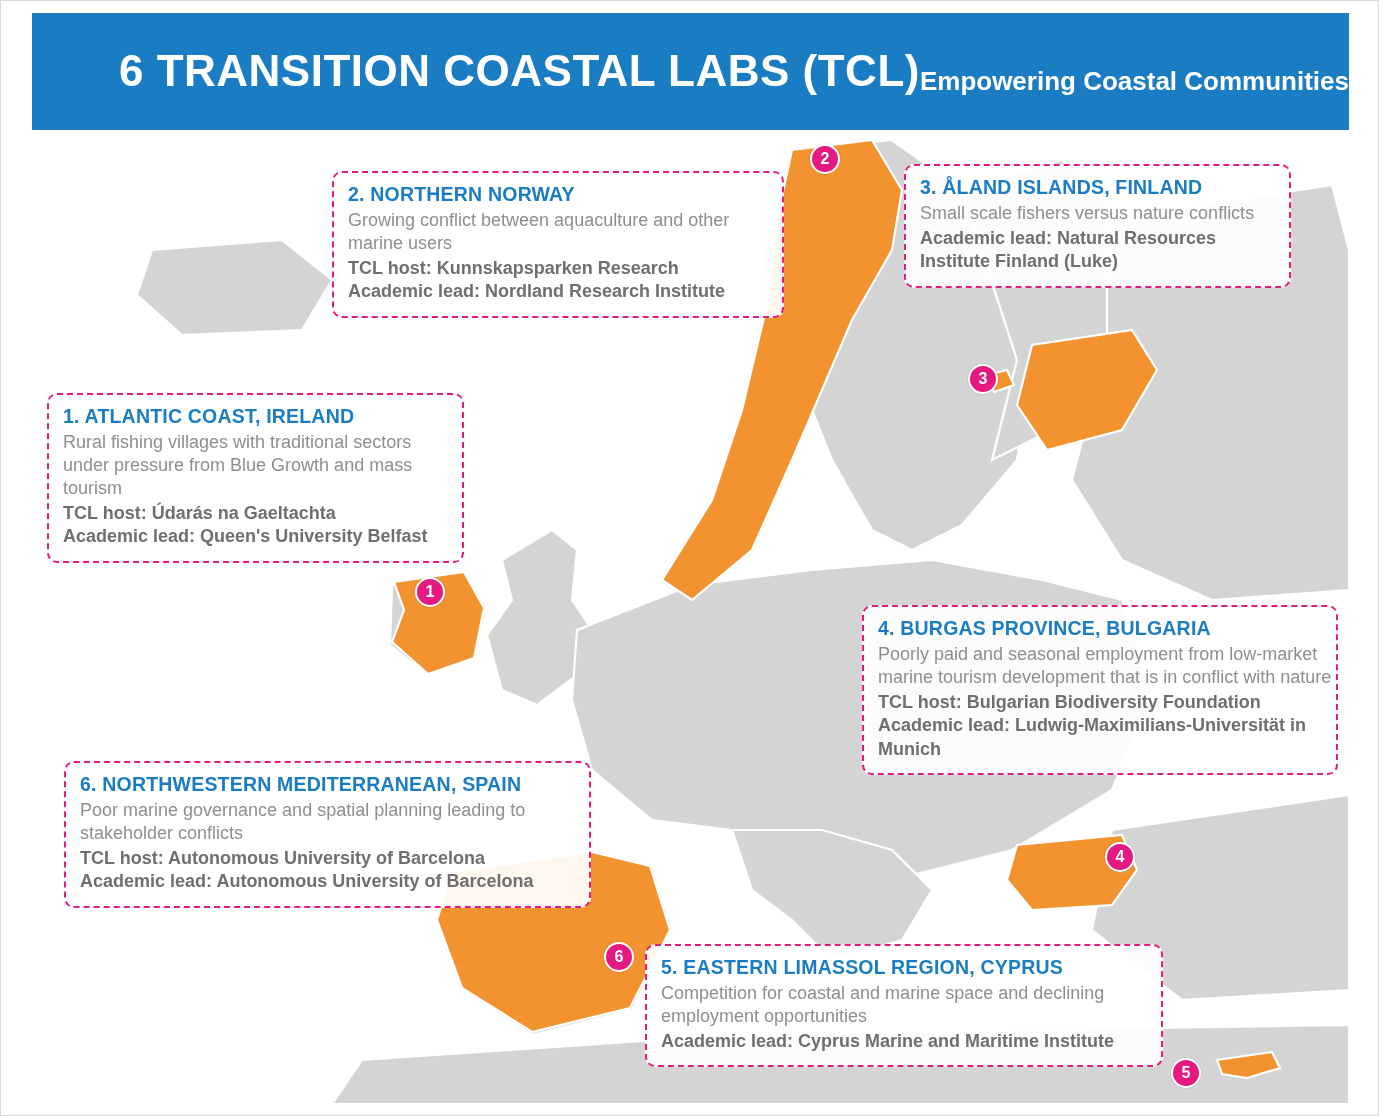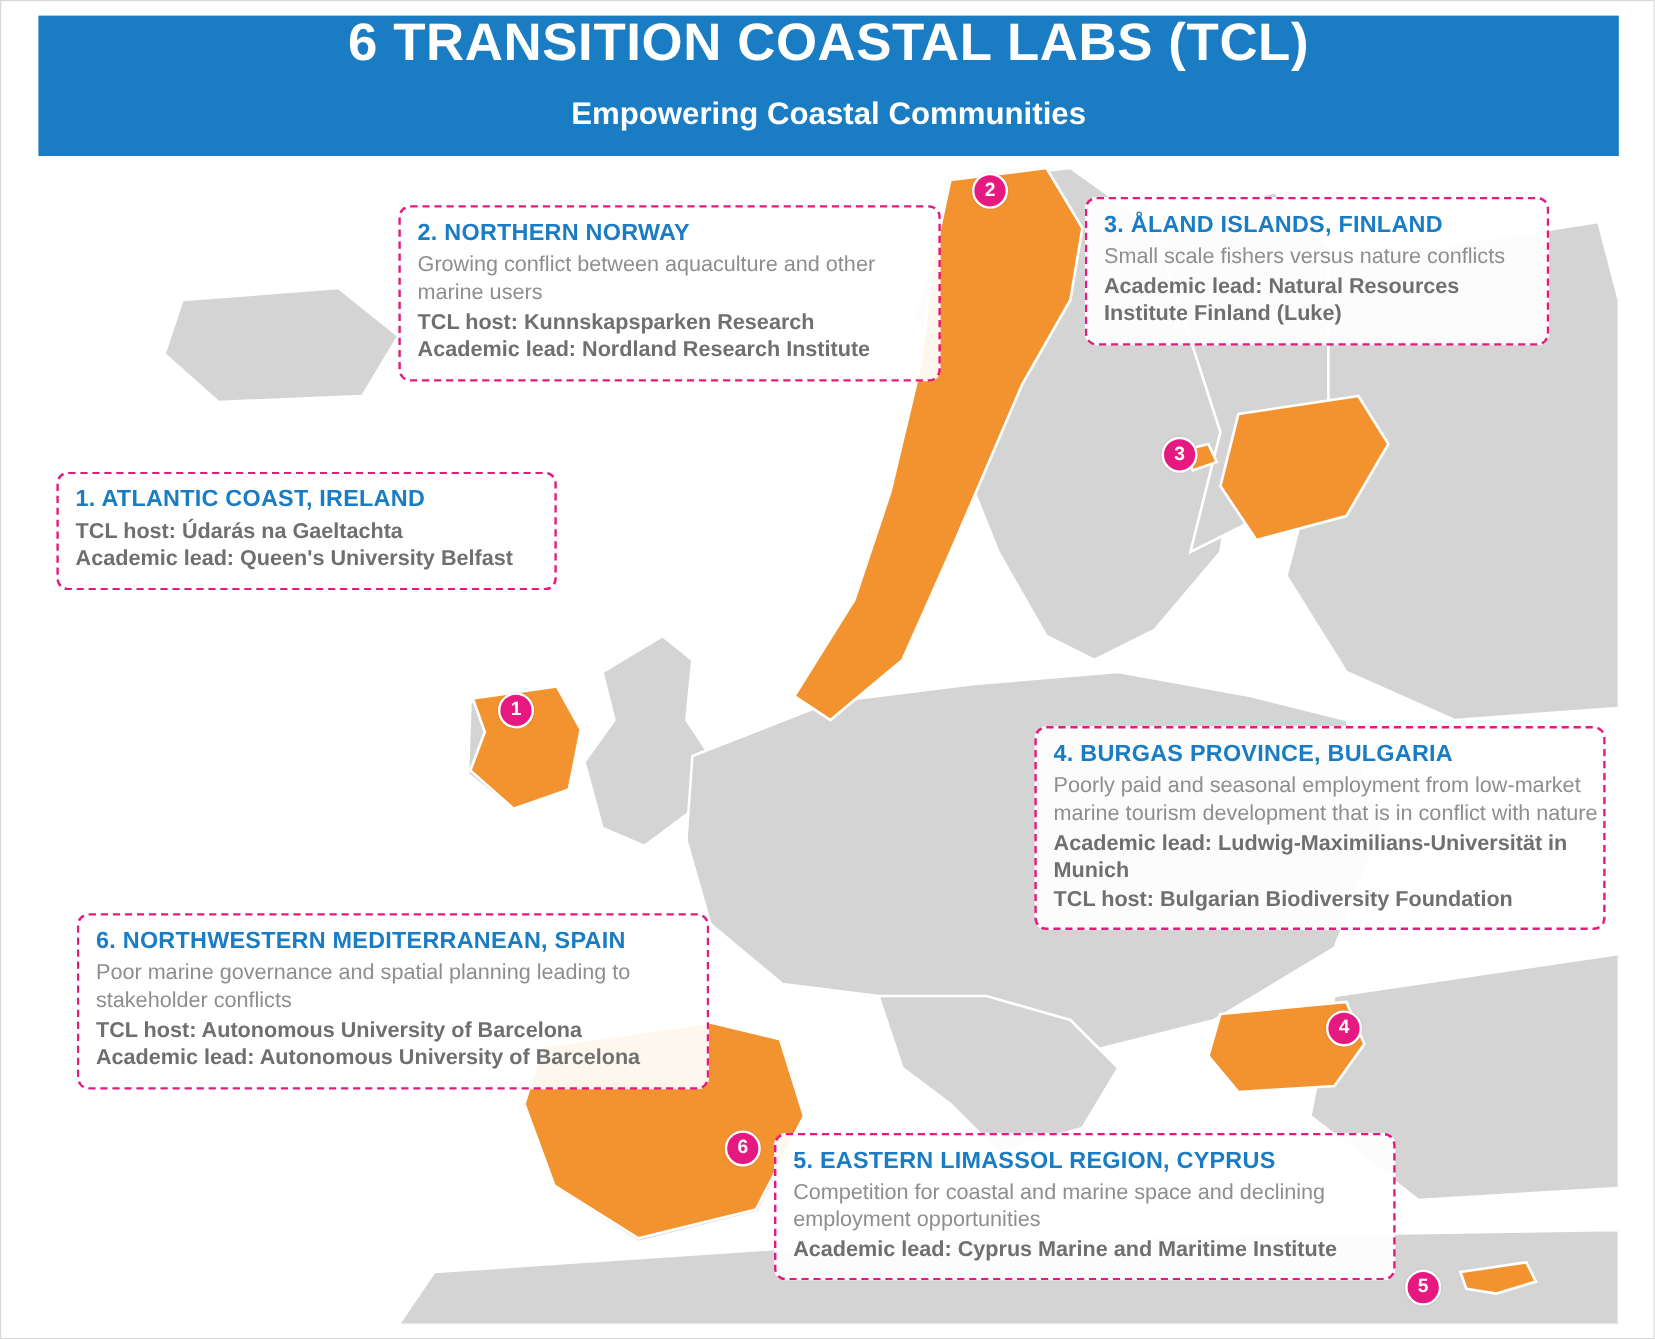--- a/index.html
+++ b/index.html
@@ -17,23 +17,23 @@
     border: 1px solid #d8d8d8;
   }
 
   
   #header {
     position: absolute;
     left: 31px; top: 12px;
     width: 1317px; height: 117px;
     background: #1a7dc4;
     display: flex;
-    flex-direction: column;
+    flex-direction: row;
     align-items: center;
-    justify-content: flex-start;
+    justify-content: flex-end;
   }
   #header .h-title {
     color: #ffffff;
     font-size: 44px;
     font-weight: bold;
     letter-spacing: 0.5px;
     line-height: 1.05;
     text-align: center;
   }
   #header .h-sub {
@@ -162,29 +162,30 @@
   </div>
 
   <div class="callout" style="left:903px; top:163px; width:387px;">
     <div class="c-title">3. ÅLAND ISLANDS, FINLAND</div>
     <div class="c-desc">Small scale fishers versus nature conflicts</div>
     <div class="c-meta">Academic lead: Natural Resources Institute Finland (Luke)</div>
   </div>
 
   <div class="callout" style="left:46px; top:392px; width:417px;">
     <div class="c-title">1. ATLANTIC COAST, IRELAND</div>
+    <div class="c-desc">Rural fishing villages with traditional sectors under pressure from Blue Growth and mass tourism</div>
     <div class="c-meta">TCL host: Údarás na Gaeltachta</div>
     <div class="c-meta">Academic lead: Queen's University Belfast</div>
   </div>
 
   <div class="callout" style="left:861px; top:604px; width:476px;">
     <div class="c-title">4. BURGAS PROVINCE, BULGARIA</div>
     <div class="c-desc">Poorly paid and seasonal employment from low-market marine tourism development that is in conflict with nature</div>
+    <div class="c-meta">TCL host: Bulgarian Biodiversity Foundation</div>
     <div class="c-meta">Academic lead: Ludwig-Maximilians-Universität in Munich</div>
-    <div class="c-meta">TCL host: Bulgarian Biodiversity Foundation</div>
   </div>
 
   <div class="callout" style="left:63px; top:760px; width:527px;">
     <div class="c-title">6. NORTHWESTERN MEDITERRANEAN, SPAIN</div>
     <div class="c-desc">Poor marine governance and spatial planning leading to stakeholder conflicts</div>
     <div class="c-meta">TCL host: Autonomous University of Barcelona</div>
     <div class="c-meta">Academic lead: Autonomous University of Barcelona</div>
   </div>
 
   <div class="callout" style="left:644px; top:943px; width:518px;">

